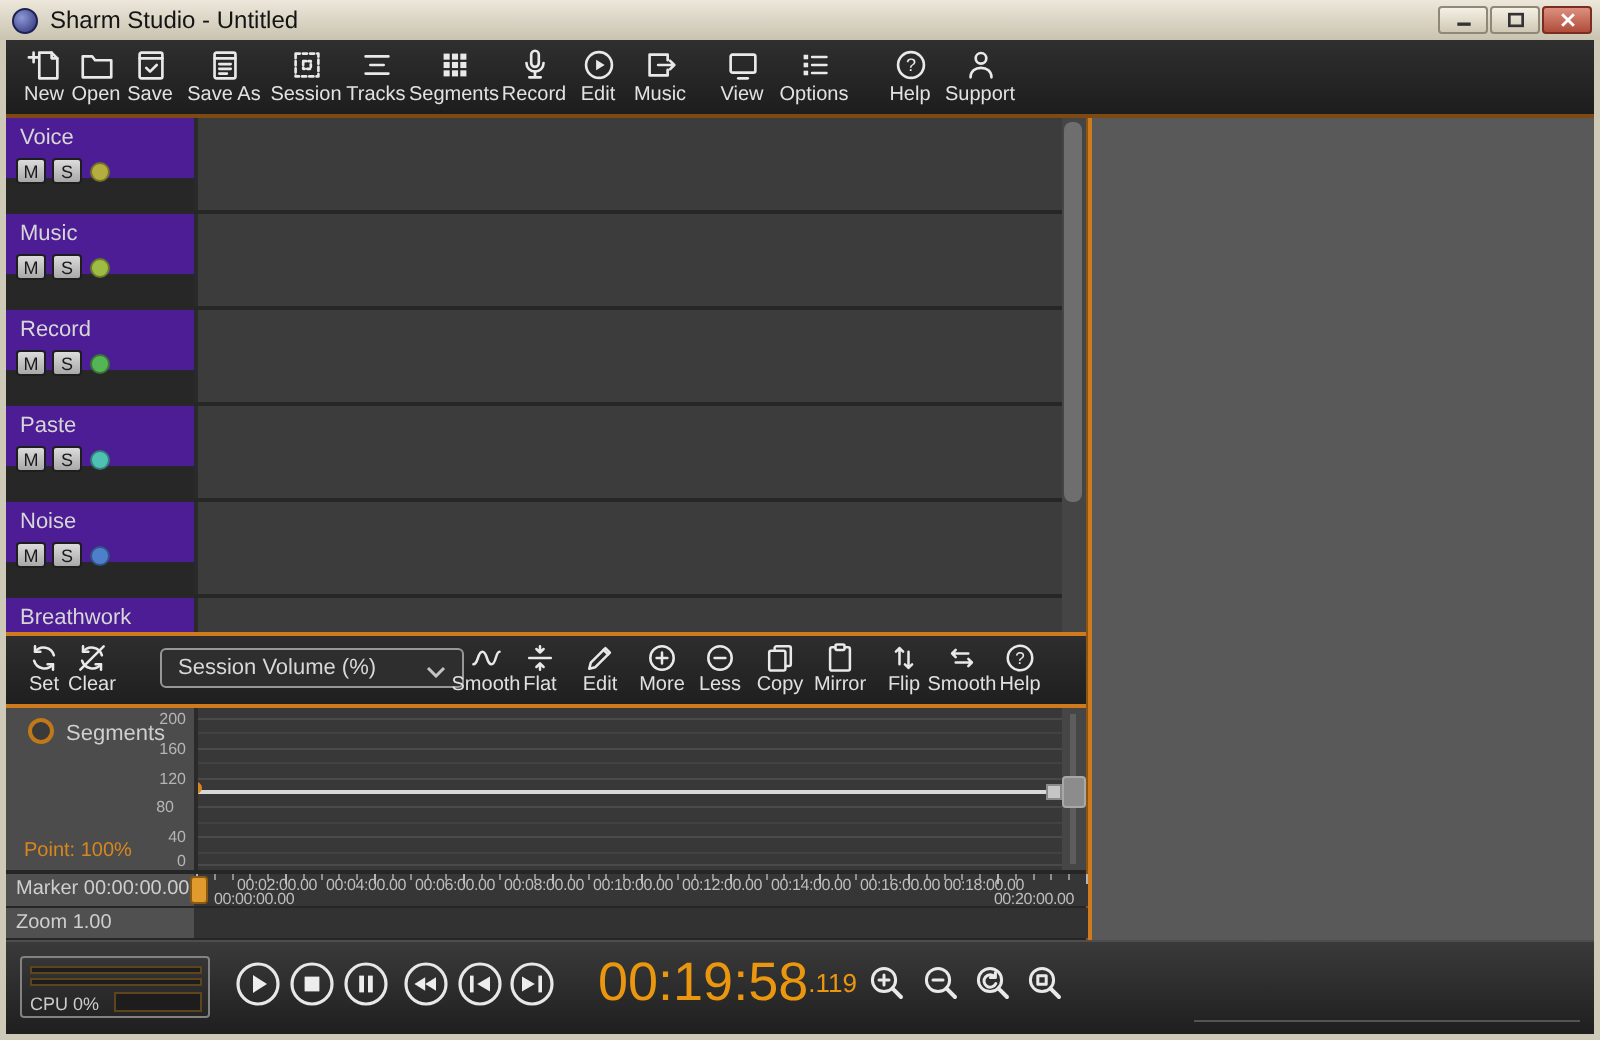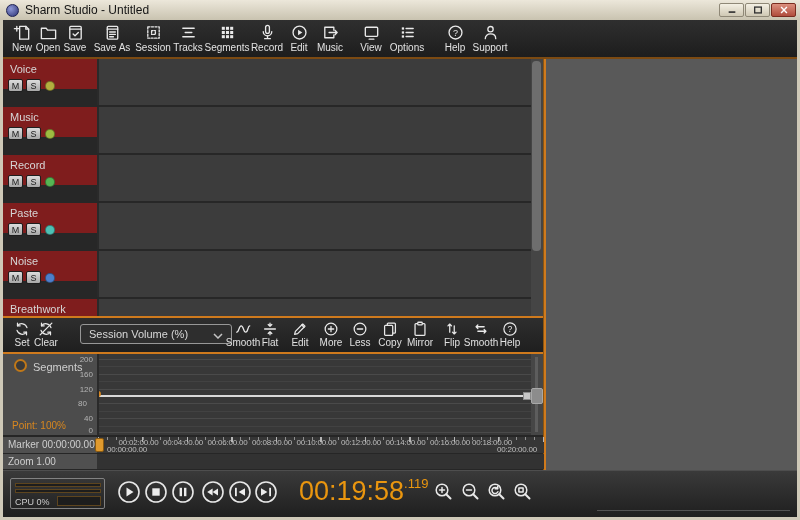--- a/index.html
+++ b/index.html
@@ -19,21 +19,21 @@
   .ic{stroke:#e9e9e9;fill:none;stroke-width:1.4;stroke-linecap:round;stroke-linejoin:round}
   
   #toolbar{position:absolute;left:0;top:0;width:794px;height:37px;background:linear-gradient(#2f2f2f,#1d1d1d)}
   .tbgroup{position:absolute;top:0;display:flex}
   .tb-item{display:flex;flex-direction:column;align-items:center;padding-top:3px;cursor:default}
   .tb-item .lbl{font-size:10px;color:#e2e2e2;margin-top:0;white-space:nowrap}
   #brownline{position:absolute;left:0;top:37px;width:794px;height:2px;background:#7c4a12}
   
   #tracks{position:absolute;left:0;top:39px;width:541px;height:257px;background:#272727;overflow:hidden}
   .trow{position:absolute;left:0;width:541px;height:46px}
-  .thead{position:absolute;left:0;top:0;width:94px;height:30px;background:#7f1d1d}
+  .thead{position:absolute;left:0;top:0;width:94px;height:30px;background:#4c1d95}
   .tname{position:absolute;left:7px;top:4px;font-size:11px;color:#d6d6d6}
   .msbtn{position:absolute;top:20px;width:15px;height:13px;border:1px solid #1e1e1e;border-radius:2px;
     background:linear-gradient(#dcdcdc,#a8a8a8);font-size:9px;color:#1a1a1a;text-align:center;line-height:12px}
   .tdot{position:absolute;left:42px;top:22px;width:10px;height:10px;border-radius:50%;border:1px solid rgba(0,0,0,.35)}
   .tsep{position:absolute;left:94px;top:0;width:2px;height:46px;background:#2a2a2a}
   .tcontent{position:absolute;left:96px;top:0;width:445px;height:46px;background:#3c3c3c}
   #trackscroll{position:absolute;left:528px;top:39px;width:12px;height:257px;background:#454545}
   #trackthumb{position:absolute;left:1px;top:2px;width:9px;height:190px;background:#6e6e6e;border-radius:4px}
   #vline{position:absolute;left:540px;top:39px;width:3px;height:411px;background:#cf7a1d;border-left:1px solid #8a5512}
   #rightpanel{position:absolute;left:543px;top:39px;width:251px;height:411px;background:#595959}
@@ -78,21 +78,21 @@
   #zlabelcell{position:absolute;left:0;top:0;width:94px;height:15px;background:#505050}
   
   #transport{position:absolute;left:0;top:450px;width:794px;height:47px;
     background:linear-gradient(#3a3a3a,#1f1f1f);border-top:1px solid #4e4e4e}
   #cpubox{position:absolute;left:7px;top:7px;width:95px;height:31px;border:1px solid #828282;border-radius:2px}
   .cpubar{position:absolute;left:4px;width:86px;height:4px;background:#1d1d1d;border:1px solid #5e451e}
   #cpulabel{position:absolute;left:4px;top:18px;font-size:9px;color:#cccccc}
   #cpubar3{position:absolute;left:46px;top:17px;width:44px;height:10px;background:#1d1d1d;border:1px solid #5e451e}
   .tpb{position:absolute;top:9px;width:24px;height:24px}
   .zb{position:absolute;top:10px;width:22px;height:22px}
-  #timebox{position:absolute;left:296px;top:5px;display:flex;align-items:flex-start}
+  #timebox{position:absolute;left:296px;top:5px;display:flex;align-items:center}
   #timemain{font-size:27px;color:#ea960f;letter-spacing:0px}
   #timefrac{font-size:13px;color:#ea960f}
   #faintline{position:absolute;left:594px;top:39px;width:193px;height:1px;background:#6f6f6f;opacity:.65}
 </style>
 </head>
 <body>
 
 <div id="win">
 
   <div id="titlebar">

